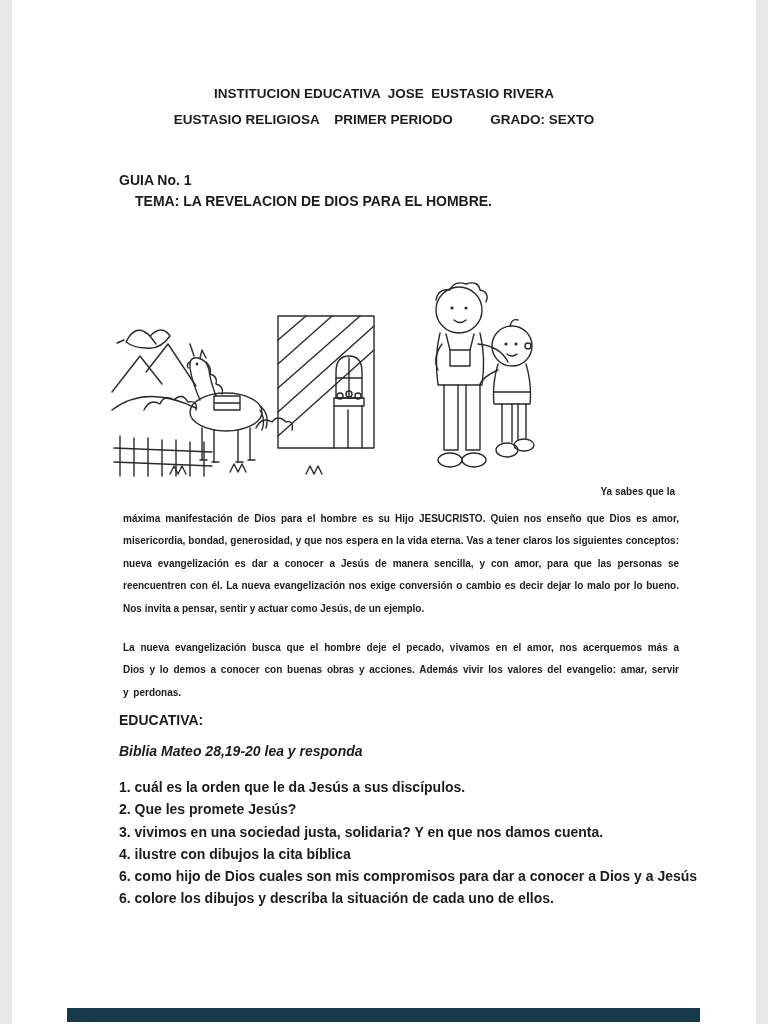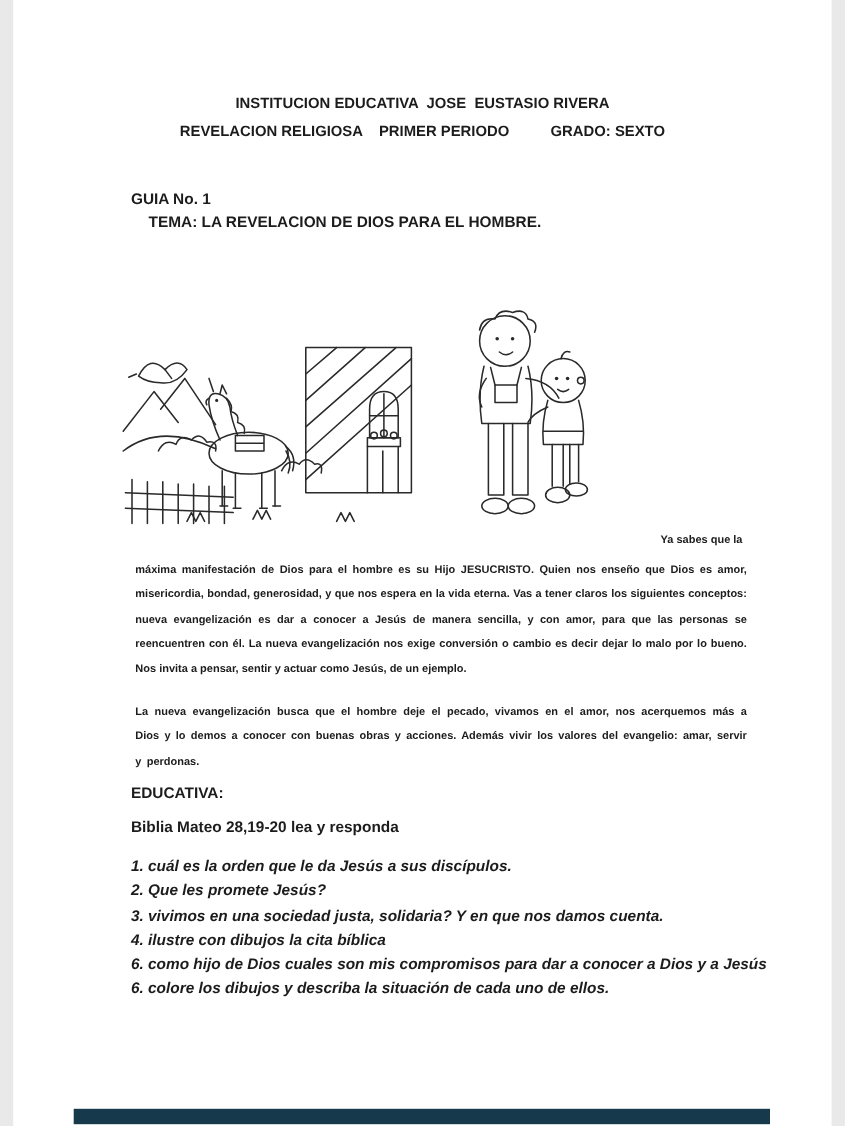--- a/index.html
+++ b/index.html
@@ -21,38 +21,38 @@
   .tema-line   { position:absolute; left:123px; top:193px; font-size:14px; }
   .illus { position:absolute; }
   .illus svg { width:100%; height:100%; }
   .illus-farm { left:98px; top:306px; width:268px; height:178px; }
   .illus-children { left:398px; top:272px; width:148px; height:212px; }
   .intro-lead { position:absolute; left:107px; width:556px; top:486px; font-size:10px; text-align:right; }
   .para { position:absolute; left:111px; width:556px; font-size:10px; line-height:22.4px; text-align:justify; }
   .para-1 { top:508px; }
   .para-2 { top:637px; word-spacing:2px; }
   .activity-heading { position:absolute; left:107px; top:712px; font-size:14px; }
-  .activity-intro   { position:absolute; left:107px; top:743px; font-size:14px; }
+  .activity-intro   { position:absolute; left:107px; top:743px; font-size:14px;font-style:italic; }
   .questions { position:absolute; left:107px; top:776px; font-size:14px; }
-  .question-item { line-height:22.3px;font-style:italic; }
+  .question-item { line-height:22.3px; }
   .footer-bar {
     position:absolute;
     left:55px; right:56px; bottom:2px; height:14px;
     background:#16394b;
   }
   .lineart { stroke:#2a2a2a; fill:none; stroke-width:1.4; stroke-linecap:round; stroke-linejoin:round; }
   .lineart .fillspot { fill:#2a2a2a; stroke:none; }
 </style>
 </head>
 <body>
 
 <div class="page">
 
   <div class="header-line header-line-1">INSTITUCION EDUCATIVA  JOSE  EUSTASIO RIVERA</div>
-  <div class="header-line header-line-2">REVELACION RELIGIOSA    PRIMER PERIODO          GRADO: SEXTO</div>
+  <div class="header-line header-line-2">EUSTASIO RELIGIOSA    PRIMER PERIODO          GRADO: SEXTO</div>
 
   <div class="guia-number">GUIA No. 1</div>
   <div class="tema-line">TEMA: LA REVELACION DE DIOS PARA EL HOMBRE.</div>
 
   <div class="illus illus-farm">
     <svg viewBox="0 0 268 178">
       <g class="lineart">
 
         <path d="M16,36 Q26,16 40,30 Q52,18 60,30 Q50,44 36,42 Q24,42 16,36 Z"></path>
         <path d="M40,30 L46,38"></path>

